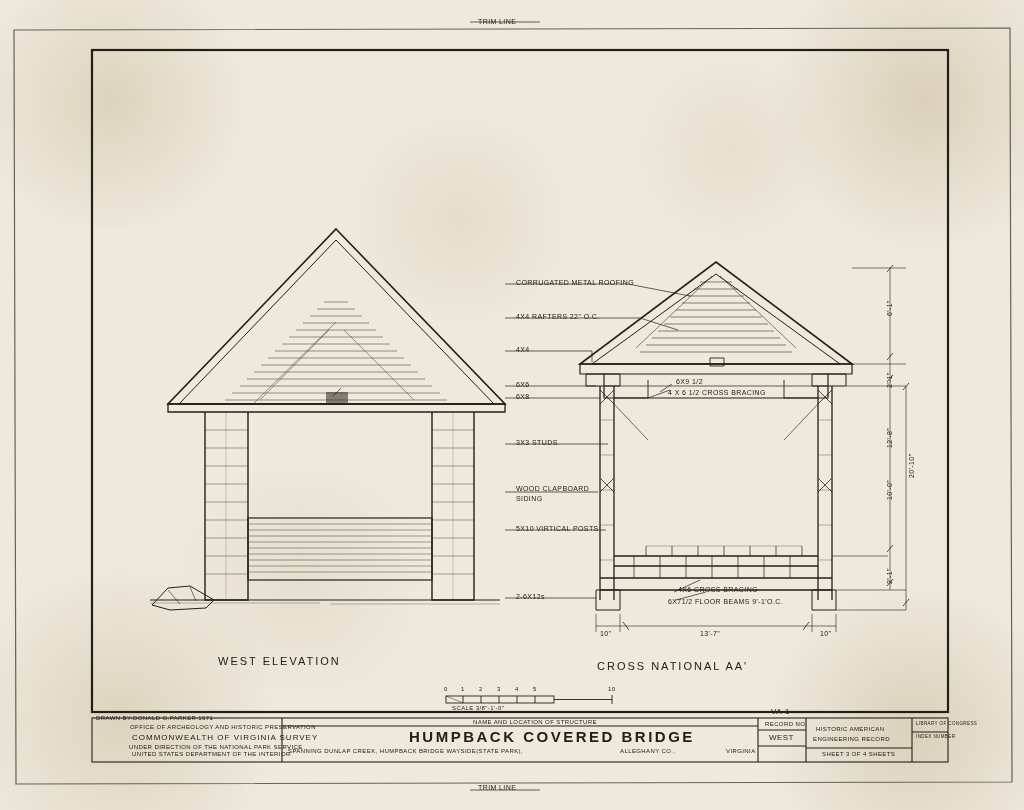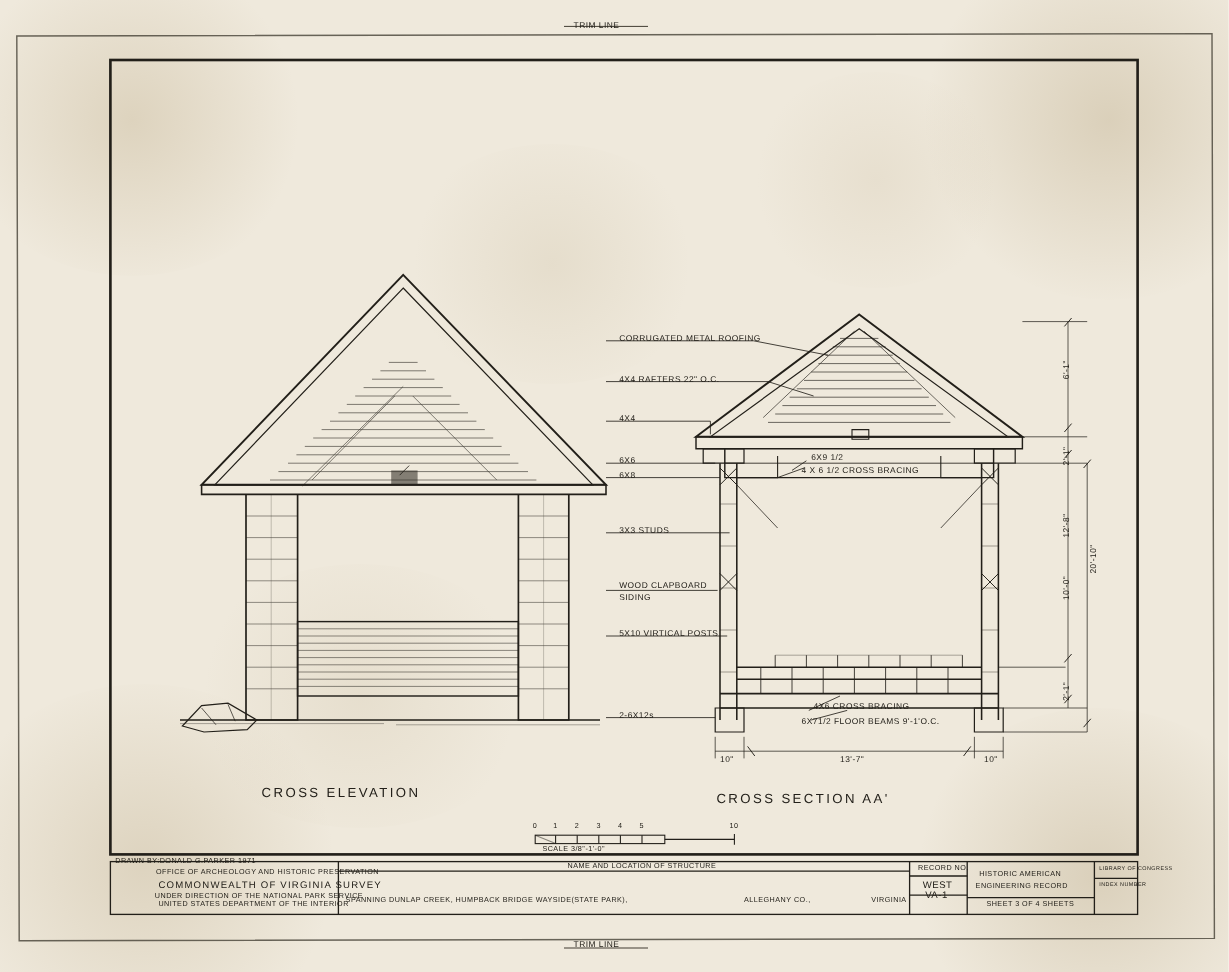--- a/index.html
+++ b/index.html
@@ -350,46 +350,47 @@
   <div class="txt" style="left:886px; top:388px; transform:rotate(-90deg); transform-origin:left top;">2'-1"</div>
   <div class="txt" style="left:886px; top:448px; transform:rotate(-90deg); transform-origin:left top;">12'-8"</div>
   <div class="txt" style="left:908px; top:478px; transform:rotate(-90deg); transform-origin:left top;">20'-10"</div>
   <div class="txt" style="left:886px; top:500px; transform:rotate(-90deg); transform-origin:left top;">10'-0"</div>
   <div class="txt" style="left:886px; top:584px; transform:rotate(-90deg); transform-origin:left top;">2'-1"</div>
 
   <div class="txt" style="left:600px; top:630px;">10"</div>
   <div class="txt" style="left:700px; top:630px;">13'-7"</div>
   <div class="txt" style="left:820px; top:630px;">10"</div>
 
-  <div class="txt big" style="left:218px; top:655px;">CROSS ELEVATION</div>
-  <div class="txt big" style="left:597px; top:660px;">CROSS SECTION AA'</div>
+  <div class="txt big" style="left:218px; top:655px;">WEST ELEVATION</div>
+  <div class="txt big" style="left:597px; top:660px;">CROSS NATIONAL AA'</div>
 
   <div class="txt sm" style="left:444px; top:686px;">0</div>
   <div class="txt sm" style="left:461px; top:686px;">1</div>
   <div class="txt sm" style="left:479px; top:686px;">2</div>
   <div class="txt sm" style="left:497px; top:686px;">3</div>
   <div class="txt sm" style="left:515px; top:686px;">4</div>
   <div class="txt sm" style="left:533px; top:686px;">5</div>
   <div class="txt sm" style="left:608px; top:686px;">10</div>
   <div class="txt sm" style="left:452px; top:705px;">SCALE 3/8"-1'-0"</div>
 
   <div class="txt sm" style="left:96px; top:715px;">DRAWN BY:DONALD G.PARKER    1971</div>
   <div class="txt sm" style="left:130px; top:724px;">OFFICE OF ARCHEOLOGY AND HISTORIC PRESERVATION</div>
   <div class="txt md" style="left:108px; top:733px; letter-spacing:1px;margin-left:24px;">COMMONWEALTH  OF  VIRGINIA  SURVEY</div>
   <div class="txt sm" style="left:129px; top:744px;">UNDER DIRECTION OF THE NATIONAL PARK SERVICE</div>
   <div class="txt sm" style="left:132px; top:751px;">UNITED STATES DEPARTMENT OF THE INTERIOR</div>
 
   <div class="txt sm" style="left:473px; top:719px;">NAME AND LOCATION OF STRUCTURE</div>
+  <div class="txt title" style="left:409px; top:728px;">HUMPBACK  COVERED  BRIDGE</div>
   <div class="txt sm" style="left:288px; top:748px;">SPANNING  DUNLAP CREEK,  HUMPBACK BRIDGE  WAYSIDE(STATE PARK),</div>
   <div class="txt sm" style="left:620px; top:748px;">ALLEGHANY  CO.,</div>
   <div class="txt sm" style="left:726px; top:748px;">VIRGINIA</div>
 
   <div class="txt sm" style="left:765px; top:721px;">RECORD  NO.</div>
   <div class="txt md" style="left:769px; top:733px;">WEST</div>
-  <div class="txt md" style="left:771px; top:741px;">VA-1</div>
+  <div class="txt md" style="left:771px; top:707px;">VA-1</div>
 
   <div class="txt sm" style="left:816px; top:726px;">HISTORIC AMERICAN</div>
   <div class="txt sm" style="left:813px; top:736px;">ENGINEERING RECORD</div>
   <div class="txt sm" style="left:822px; top:751px;">SHEET  3  OF  4  SHEETS</div>
 
   <div class="txt" style="left:916px; top:721px; font-size:4.5px;">LIBRARY OF CONGRESS</div>
   <div class="txt" style="left:916px; top:734px; font-size:4.5px;">INDEX NUMBER</div>
 
 </div>
 

